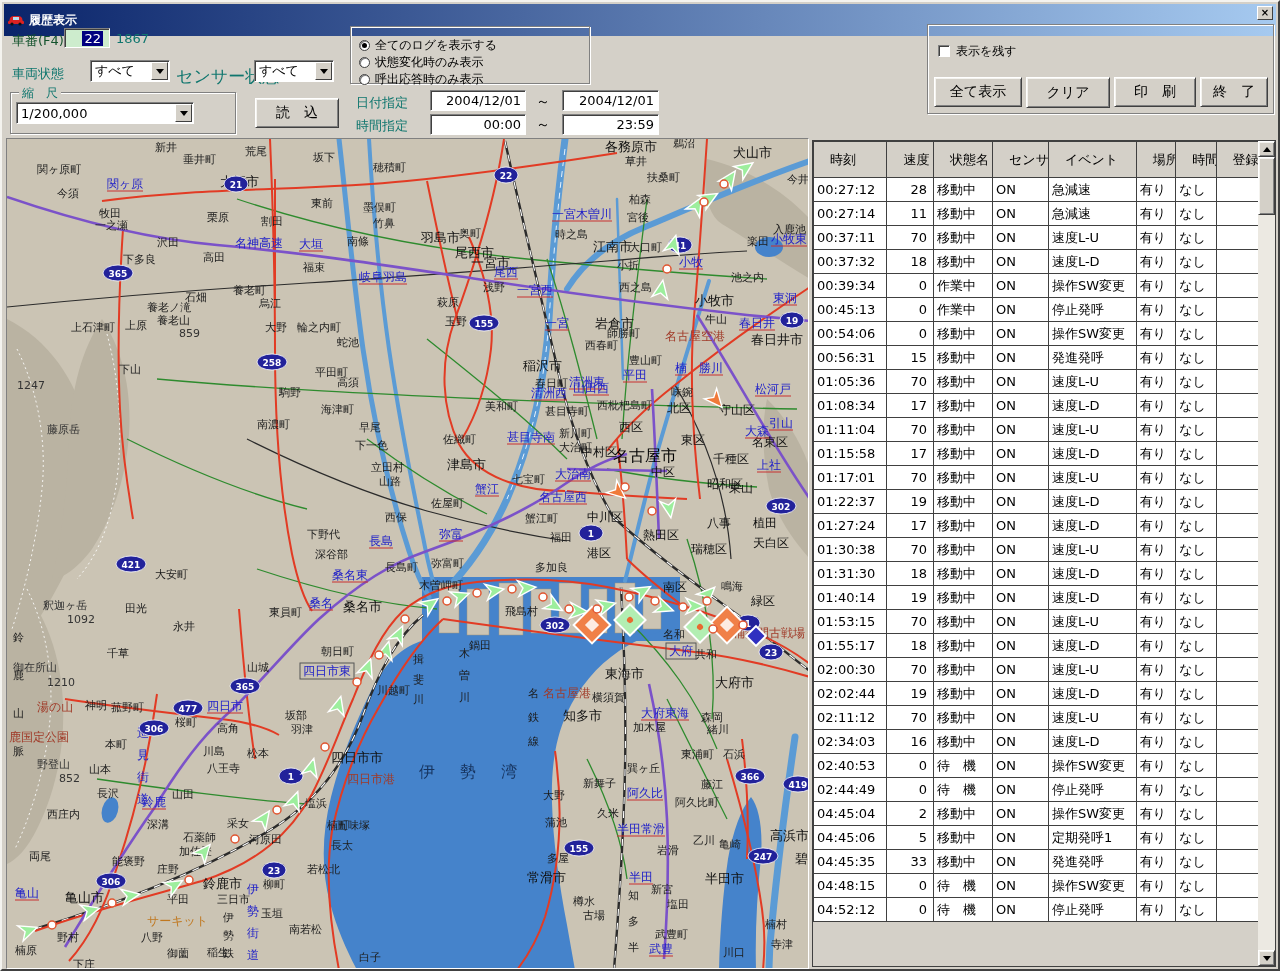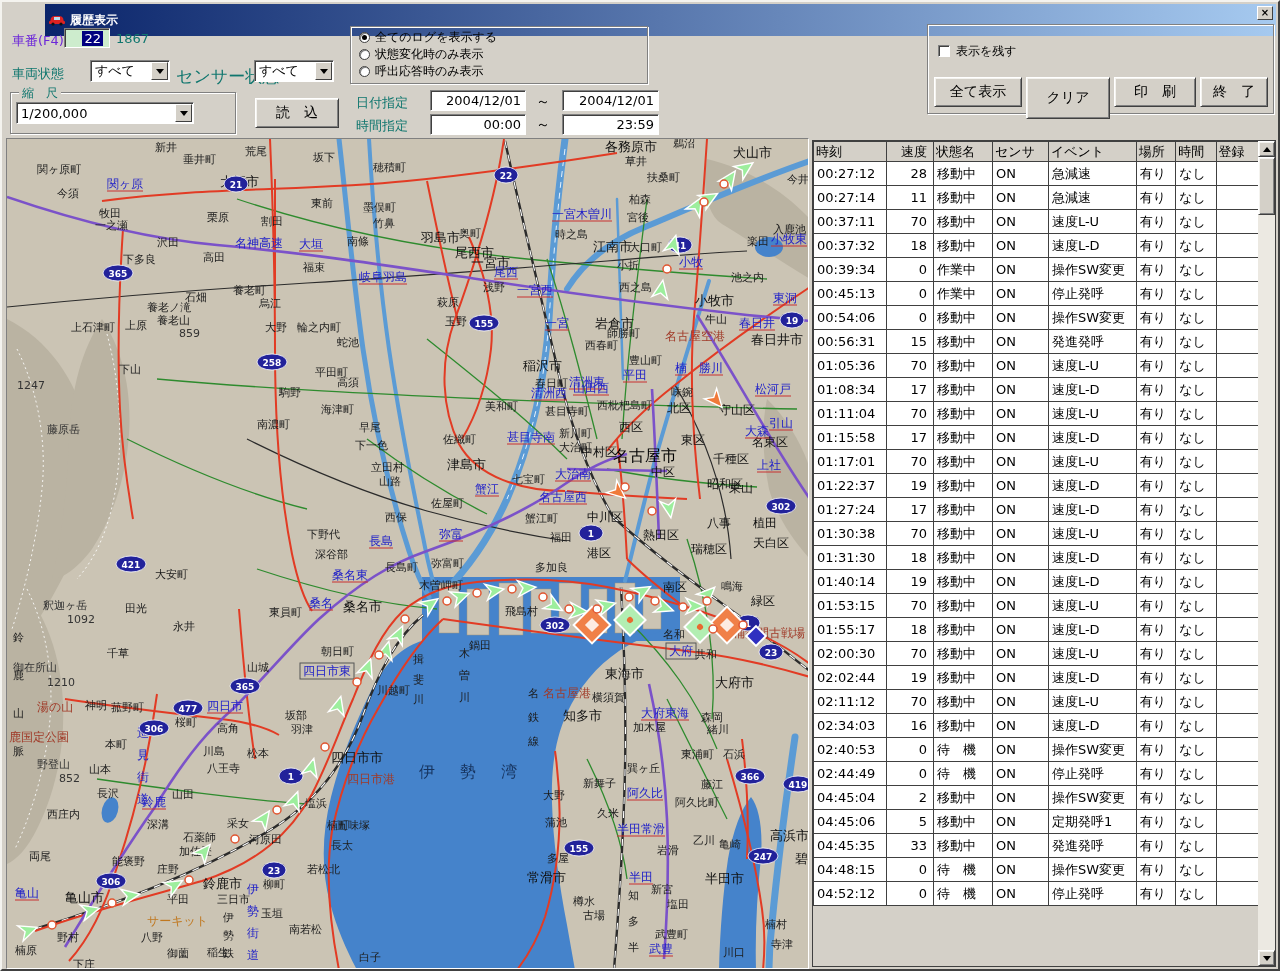--- a/index.html
+++ b/index.html
@@ -4,25 +4,25 @@
 <style>
   :root{
     --title_from:#0a246a; --title_to:#a6caf0; --chrome:#d4d0c8;
     --land:#cbc4b4; --terrain:#bab3a2; --water:#4583cb; --river:#5b9bd5;
     --road_red:#e23b24; --road_green:#2e8b2e; --expressway:#7b52c9; --rail:#2b2b2b;
     --track:#9dee9d; --marker:#f08048; --blue_label:#2222c8; --red_label:#a03a28;
   }
   *{box-sizing:border-box;margin:0;padding:0;font-family:"DejaVu Sans",sans-serif;}
   html,body{width:1280px;height:971px;overflow:hidden;background:#808080;}
   #win{position:absolute;inset:0;background:var(--chrome);border:2px solid;border-color:#f4f3ef #404040 #404040 #f4f3ef;}
-  #titlebar{position:absolute;left:2px;top:2px;right:2px;height:18px;background:linear-gradient(90deg,var(--title_from),var(--title_to));display:flex;align-items:center;padding:16px 3px;margin-left:41px;}
+  #titlebar{position:absolute;left:2px;top:2px;right:2px;height:18px;background:linear-gradient(90deg,var(--title_from),var(--title_to));display:flex;align-items:center;padding:16px 3px;}
   #titletext{color:#fff;font-size:12px;font-weight:bold;margin-left:4px;}
   #closebtn{position:absolute;right:3px;top:2px;width:16px;height:14px;background:var(--chrome);border:1px solid;border-color:#fff #404040 #404040 #fff;font-size:10px;line-height:11px;text-align:center;font-weight:bold;color:#000;}
   .lbl{position:absolute;font-size:13px;color:#0f766e;white-space:nowrap;}
-  .bluelbl{color:#6d28d9;}
+  .bluelbl{color:#14532d;}
   .combo{position:absolute;height:22px;background:#fff;border:1px solid;border-color:#808080 #fff #fff #808080;box-shadow:inset 1px 1px 0 #404040;font-size:13px;display:flex;align-items:center;}
   .combo .val{flex:1;padding-left:4px;white-space:nowrap;overflow:hidden;}
   .drop{width:17px;height:18px;margin:1px;background:var(--chrome);border:1px solid;border-color:#fff #404040 #404040 #fff;display:flex;align-items:center;justify-content:center;}
   .drop:after{content:"";border:4px solid transparent;border-top:5px solid #000;margin-top:4px;}
   .btn{position:absolute;background:var(--chrome);border:1px solid;border-color:#fff #404040 #404040 #fff;box-shadow:inset 1px 1px 0 #f4f3ef, inset -1px -1px 0 #808080;font-size:14px;color:#000;display:flex;align-items:center;justify-content:center;white-space:nowrap;}
   .groupbox{position:absolute;border:1px solid #808080;box-shadow:1px 1px 0 #fff, inset 1px 1px 0 #fff;}
   .field{position:absolute;height:21px;background:#fff;border:1px solid;border-color:#808080 #fff #fff #808080;box-shadow:inset 1px 1px 0 #404040;font-size:13px;text-align:right;padding:2px 4px 0 0;}
   .opt{display:flex;align-items:center;height:17px;font-size:12px;}
   .radio{width:11px;height:11px;border-radius:50%;background:#fff;border:1px solid #404040;box-shadow:inset 1px 1px 0 #808080;margin:0 5px 0 8px;position:relative;}
   .radio.sel:after{content:"";position:absolute;left:2px;top:2px;width:5px;height:5px;border-radius:50%;background:#000;}
@@ -46,21 +46,21 @@
   .ml-town{font-size:11px;fill:#1c1c1c;}
   .ml-ward{font-size:12px;fill:#101010;}
   .ml-blue{font-size:12px;fill:var(--blue_label);}
   .ml-red{font-size:12px;fill:var(--red_label);}
   .ml-orange{font-size:12px;fill:#c07820;}
   .ml-mtn{font-size:11px;fill:#333;}
   .ml-sea{font-size:16px;fill:#16335e;letter-spacing:10px;}
   .shieldtxt{font-size:9px;font-weight:bold;fill:#fff;text-anchor:middle;}
   #tablewrap{position:absolute;left:810px;top:138px;width:464px;height:827px;background:var(--chrome);border:1px solid #404040;overflow:hidden;}
   #logtable{border-collapse:collapse;table-layout:fixed;width:446px;background:#fff;}
-  #logtable th{background:var(--chrome);font-weight:normal;font-size:13px;text-align:left;border:1px solid #404040;height:20px;padding:0 2px;white-space:nowrap;overflow:hidden;}
+  #logtable th{background:var(--chrome);font-weight:normal;font-size:13px;text-align:left;border:1px solid #404040;height:36px;padding:0 16px;white-space:nowrap;overflow:hidden;}
   #logtable td{font-size:13px;border:1px solid #404040;height:24px;padding:0 3px;white-space:nowrap;overflow:hidden;background:#fff;}
   #logtable td.num,#logtable th.num{text-align:right;padding-right:6px;}
   #vscroll{position:absolute;right:0;top:0;width:17px;height:826px;background:#ece9e2;}
   .sbtn{position:absolute;left:0;width:17px;height:16px;background:var(--chrome);border:1px solid;border-color:#fff #404040 #404040 #fff;box-shadow:inset 1px 1px 0 #f4f3ef, inset -1px -1px 0 #808080;display:flex;align-items:center;justify-content:center;}
   .tri-up{width:0;height:0;border:4px solid transparent;border-bottom:5px solid #000;margin-top:-4px;}
   .tri-dn{width:0;height:0;border:4px solid transparent;border-top:5px solid #000;margin-bottom:-4px;}
   #sthumb{position:absolute;left:0;top:16px;width:17px;height:58px;background:var(--chrome);border:1px solid;border-color:#fff #404040 #404040 #fff;box-shadow:inset 1px 1px 0 #f4f3ef, inset -1px -1px 0 #808080;}
   #vehfield{position:absolute;left:62px;top:26px;width:46px;height:20px;background:#cdeccd;border:1px solid;border-color:#808080 #fff #fff #808080;box-shadow:inset 1px 1px 0 #404040;display:flex;align-items:center;justify-content:flex-end;padding-right:6px;}
   #vehfield span{background:#000080;color:#fff;font-size:13px;padding:0 2px;}
   .tilde{position:absolute;font-size:14px;color:#000;}
@@ -91,21 +91,21 @@
   <div class="combo" style="left:88px;top:58px;width:80px">
     <span class="val">すべて</span>
     <span class="drop"></span>
   </div>
   <span class="lbl" style="left:174px;top:63px;font-size:17px">センサー状態</span>
   <div class="combo" style="left:252px;top:58px;width:80px">
     <span class="val">すべて</span>
     <span class="drop"></span>
   </div>
 
-  <div class="groupbox" style="left:348px;top:24px;width:298px;height:58px;padding-top:2px" id="radiogroup">
+  <div class="groupbox" style="left:348px;top:24px;width:240px;height:58px;padding-top:10px" id="radiogroup">
       <div class="opt">
         <span class="radio sel"></span>
         <span>全てのログを表示する</span>
       </div>
       <div class="opt">
         <span class="radio"></span>
         <span>状態変化時のみ表示</span>
       </div>
       <div class="opt">
         <span class="radio"></span>
@@ -130,21 +130,21 @@
   <div class="field" style="left:428px;top:112px;width:96px">00:00</div>
   <span class="tilde" style="left:534px;top:114px">～</span>
   <div class="field" style="left:560px;top:112px;width:97px">23:59</div>
 
   <div class="groupbox" style="left:925px;top:22px;width:347px;height:90px">
     <div style="position:absolute;left:10px;top:18px;font-size:12px">
       <span class="checkbox"></span><span>表示を残す</span>
     </div>
   </div>
   <div class="btn" style="left:932px;top:75px;width:88px;height:30px">全て表示</div>
-  <div class="btn" style="left:1024px;top:75px;width:84px;height:42px">クリア</div>
+  <div class="btn" style="left:1024px;top:75px;width:84px;height:31px">クリア</div>
   <div class="btn" style="left:1112px;top:75px;width:82px;height:30px">印　刷</div>
   <div class="btn" style="left:1198px;top:75px;width:68px;height:30px">終　了</div>
 
   <div id="mapwrap">
     <svg id="map" width="803" height="831" viewBox="0 0 803 831">
       <rect class="land" width="803" height="831"></rect>
       <path class="terr" d="M0,180 C40,200 70,240 80,290 C90,340 80,390 60,430 C40,470 20,500 0,520 Z"></path>
       <path class="terr" d="M0,430 C30,460 50,500 55,550 C60,600 50,650 30,690 C20,710 10,720 0,725 Z"></path>
       <path class="terr" d="M95,180 C115,210 125,250 122,295 C119,340 105,380 85,410 C70,430 55,440 45,440 C55,400 60,350 62,300 C64,250 75,210 95,180 Z"></path>
       <path class="terr" d="M700,20 C740,30 775,50 803,80 L803,140 C770,120 740,100 715,85 C700,75 695,50 700,20 Z"></path>

